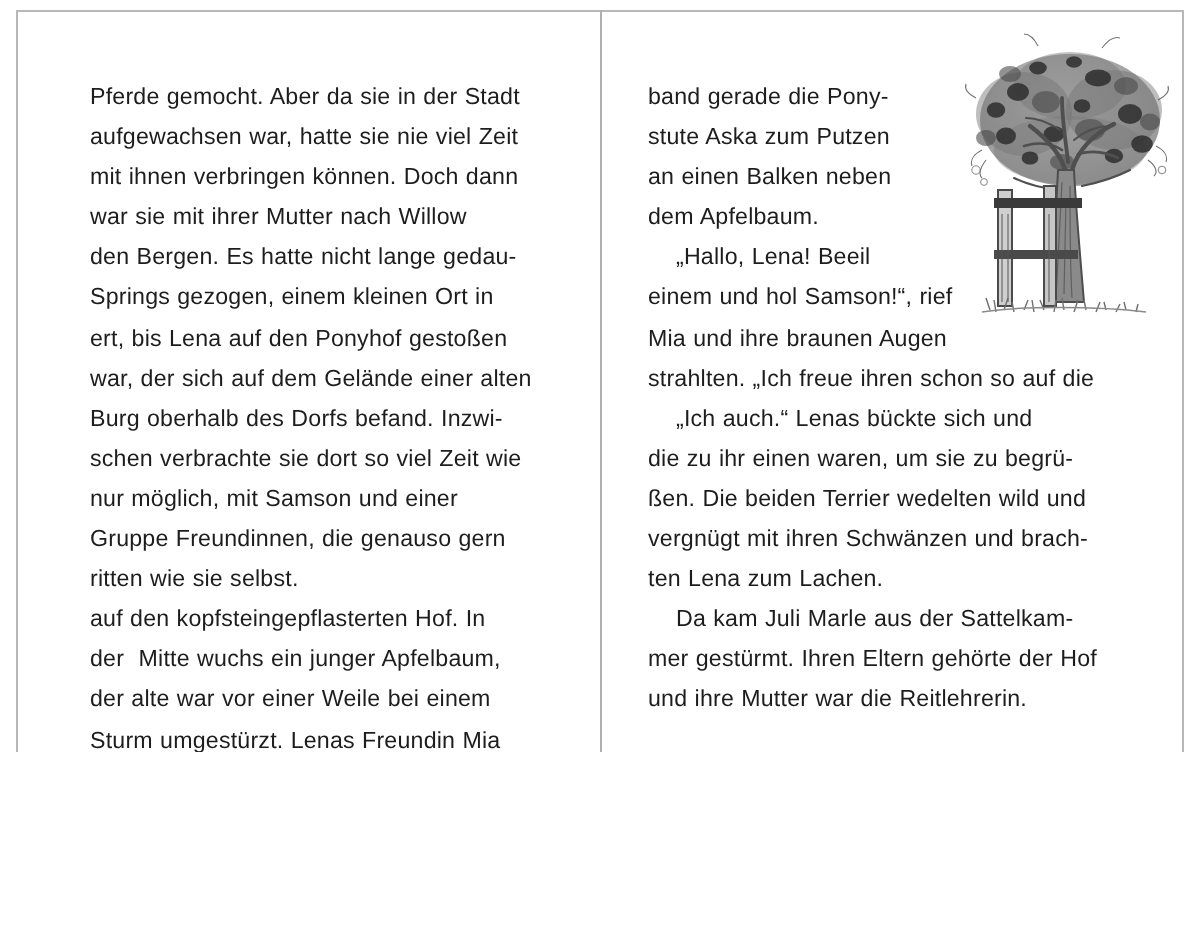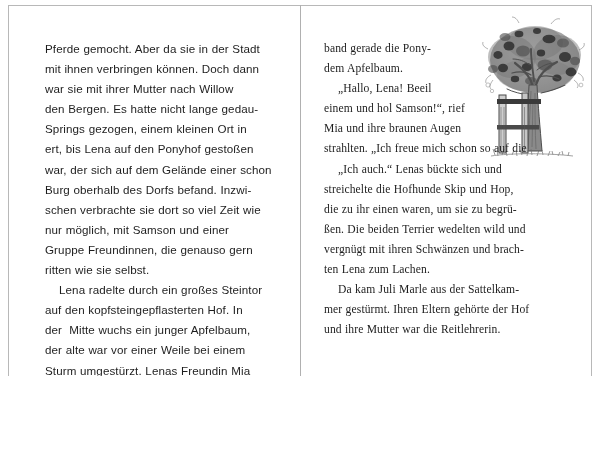--- a/index.html
+++ b/index.html
@@ -38,21 +38,21 @@
     height: 457px;
     background: #b0b0b0;
   }
   .page {
     position: absolute;
     top: 5px;
     height: 457px;
     box-sizing: border-box;
   }
   .page-left  { left: 8px;   width: 292px; }
-  .page-right { left: 301px; width: 291px; font-family: Liberation Serif, serif; }
+  .page-right { left: 301px; width: 291px; }
 
   .text-col {
     position: absolute;
     top: 34px;
     font-size: 11.6px;
     line-height: 20.1px;
     color: #1d1d1d;
     letter-spacing: 0.1px;
     word-spacing: 0.3px;
   }
@@ -103,32 +103,32 @@
 
 <div class="book-spread">
 
   <div class="page-frame"></div>
   <div class="gutter"></div>
 
   <div class="page page-left">
 
     <div class="text-col">
       <span class="line">Pferde gemocht. Aber da sie in der Stadt</span>
+      <span class="line">aufgewachsen war, hatte sie nie viel Zeit</span>
       <span class="line">mit ihnen verbringen können. Doch dann</span>
       <span class="line">war sie mit ihrer Mutter nach Willow</span>
       <span class="line">den Bergen. Es hatte nicht lange gedau-</span>
       <span class="line">Springs gezogen, einem kleinen Ort in</span>
       <span class="line">ert, bis Lena auf den Ponyhof gestoßen</span>
-      <span class="line">war, der sich auf dem Gelände einer schon</span>
+      <span class="line">war, der sich auf dem Gelände einer alten</span>
       <span class="line">Burg oberhalb des Dorfs befand. Inzwi-</span>
       <span class="line">schen verbrachte sie dort so viel Zeit wie</span>
       <span class="line">nur möglich, mit Samson und einer</span>
       <span class="line">Gruppe Freundinnen, die genauso gern</span>
       <span class="line">ritten wie sie selbst.</span>
-      <span class="line indent">Lena radelte durch ein großes Steintor</span>
       <span class="line">auf den kopfsteingepflasterten Hof. In</span>
       <span class="line">der  Mitte wuchs ein junger Apfelbaum,</span>
       <span class="line">der alte war vor einer Weile bei einem</span>
       <span class="line">Sturm umgestürzt. Lenas Freundin Mia</span>
     </div>
 
     <svg class="footer-ornament" viewBox="0 0 40 36">
       <g fill="none" stroke="#777" stroke-width="1.5" stroke-linecap="round">
         <path d="M13 4 C10 10, 9 16, 12 21 C14 24, 14 27, 12 29"></path>
         <path d="M22 3 C26 9, 27 16, 24 22 C22 25, 21 28, 22 31"></path>
@@ -257,27 +257,28 @@
         <path d="M74 140 L73 136"></path>
           <path d="M79 141 L81 137"></path>
           <path d="M84 140 L83 136"></path>
         <path d="M89 141 L90 137"></path>
       </g>
       <path d="M12 141 C30 138, 70 138, 94 141" stroke="#8a8a8a" stroke-width="0.8" fill="none"></path>
     </svg>
 
     <div class="text-col">
       <span class="line">band gerade die Pony-</span>
+      <span class="line">stute Aska zum Putzen</span>
+      <span class="line">an einen Balken neben</span>
       <span class="line">dem Apfelbaum.</span>
       <span class="line indent">„Hallo, Lena! Beeil</span>
       <span class="line">einem und hol Samson!“, rief</span>
       <span class="line">Mia und ihre braunen Augen</span>
-      <span class="line">strahlten. „Ich freue mich schon so auf die</span>
+      <span class="line">strahlten. „Ich freue ihren schon so auf die</span>
       <span class="line indent">„Ich auch.“ Lenas bückte sich und</span>
-      <span class="line">streichelte die Hofhunde Skip und Hop,</span>
       <span class="line">die zu ihr einen waren, um sie zu begrü-</span>
       <span class="line">ßen. Die beiden Terrier wedelten wild und</span>
       <span class="line">vergnügt mit ihren Schwänzen und brach-</span>
       <span class="line">ten Lena zum Lachen.</span>
       <span class="line indent">Da kam Juli Marle aus der Sattelkam-</span>
       <span class="line">mer gestürmt. Ihren Eltern gehörte der Hof</span>
       <span class="line">und ihre Mutter war die Reitlehrerin.</span>
     </div>
 
     <svg class="footer-ornament" viewBox="0 0 40 36" style="transform: scaleX(-1);">

